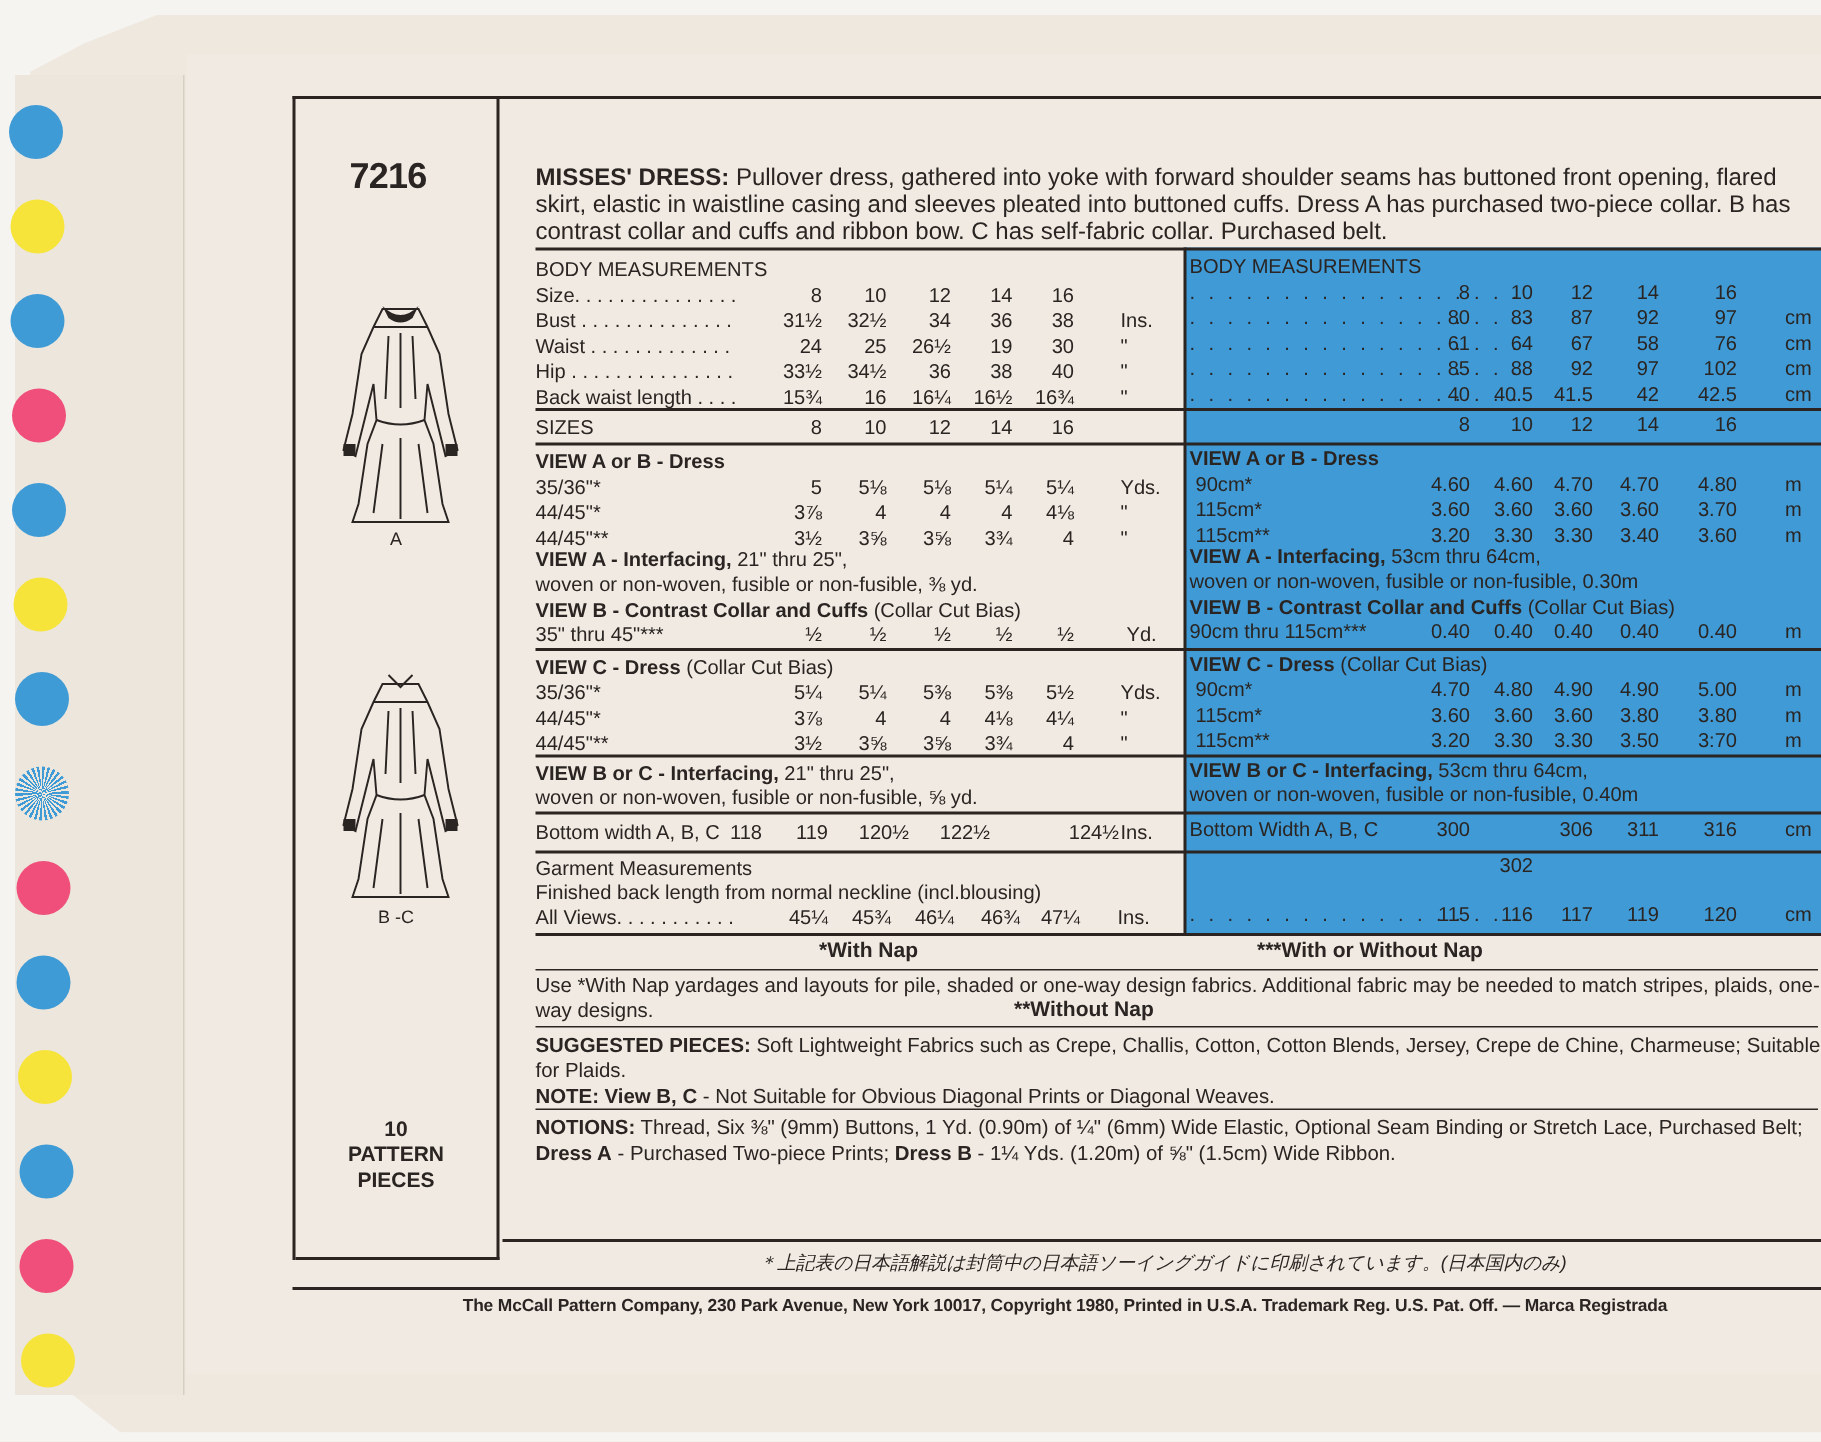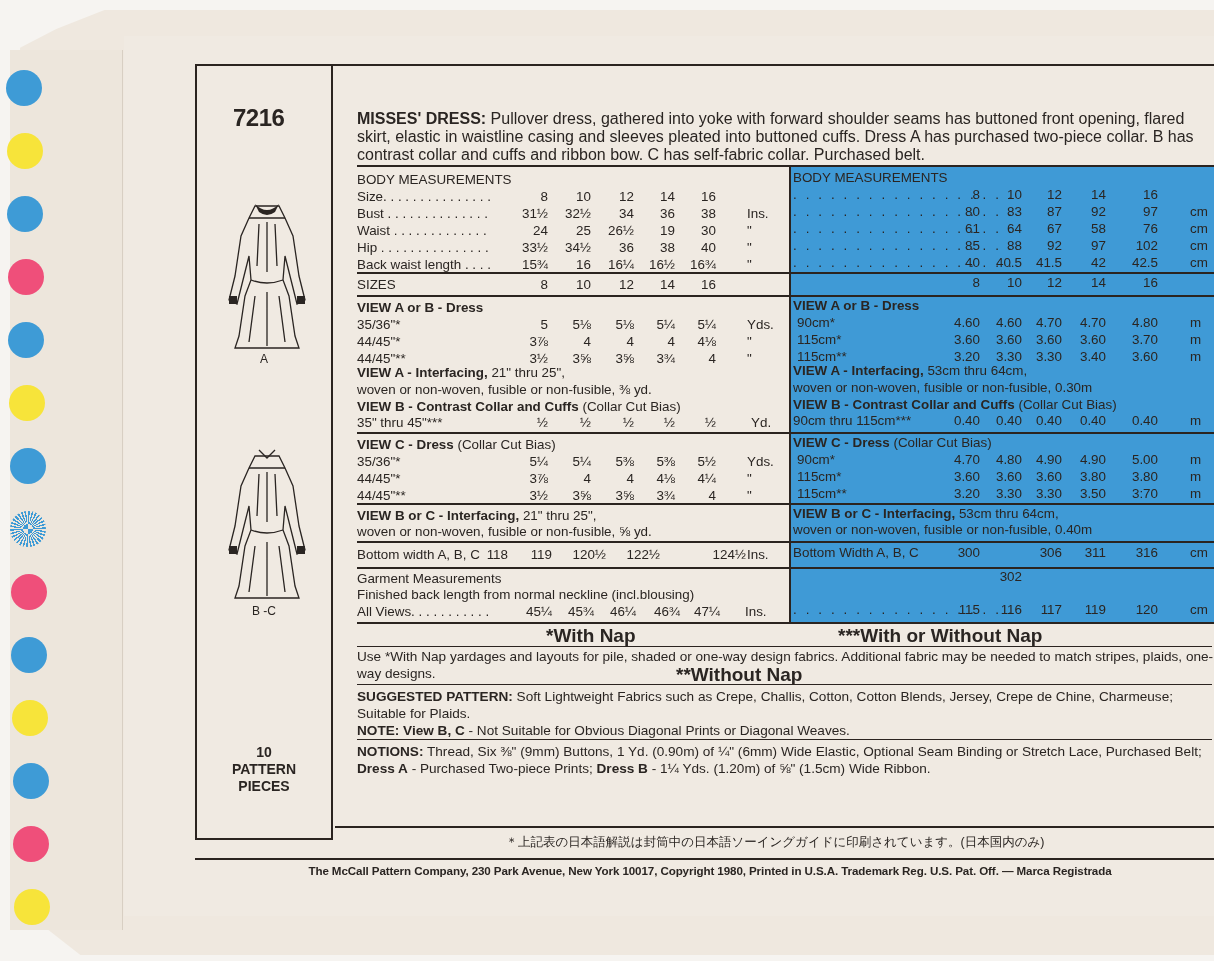--- a/index.html
+++ b/index.html
@@ -49,23 +49,23 @@
   .desc { position:absolute; left:0; top:0; width:856px; line-height:18px; }
   .desc b { font-weight:bold; }
   .hline { position:absolute; left:0; height:2px; background:#2b2420; width:1060px; }
 
   .row { position:absolute; height:17px; line-height:17px; white-space:nowrap; font-size:13.4px; }
   .cell { position:absolute; }
   .cell.r { text-align:right; }
   .bold { font-weight:bold; }
   .dots-txt { letter-spacing:2.6px; }
 
-  .legend { position:absolute; left:180px; top:624px; font-weight:bold; font-size:19px; font-family:"Liberation Sans Narrow","Liberation Sans",sans-serif; }
+  .legend { position:absolute; left:180px; top:624px; font-weight:bold; font-size:14px; font-family:"Liberation Sans Narrow","Liberation Sans",sans-serif; }
   .para { position:absolute; left:160px; width:1055px; font-size:13.6px; line-height:17px; }
-  .japanese { position:absolute; left:335px; top:834px; width:880px; text-align:center; font-size:12.5px; }
+  .japanese { position:absolute; left:335px; top:834px; width:880px; text-align:center; font-size:12.5px;font-style:italic; }
   .footer {
     position:absolute; left:195px; top:864px; width:1030px; text-align:center;
     font-weight:bold; font-size:11.6px; letter-spacing:-0.1px;
   }
   .bottom-line { position:absolute; left:335px; top:826px; width:880px; height:2px; background:#2b2420; }
   .bottom-line2 { position:absolute; left:195px; top:858px; width:1020px; height:2px; background:#2b2420; }
 </style>
 </head>
 <body>
 
@@ -373,21 +373,21 @@
 <div>
   <span class="legend" style="left:546px;top:625px;">*With Nap</span>
   <span class="legend" style="left:676px;top:625px;margin-top:39px;">**Without Nap</span>
   <span class="legend" style="left:838px;top:625px;">***With or Without Nap</span>
 </div>
 
 <div class="hline" style="position:absolute;left:357px;top:646px;width:855px;height:1px;background:#2b2420"></div>
 <div class="para" style="left:357px;top:648px;width:858px;">Use *With Nap yardages and layouts for pile, shaded or one-way design fabrics. Additional fabric may be needed to match stripes, plaids, one-way designs.</div>
 <div style="position:absolute;left:357px;top:684px;width:855px;height:1px;background:#2b2420"></div>
 <div class="para" style="left:357px;top:688px;width:858px;">
-  <b>SUGGESTED PATTERN:</b><span> Soft Lightweight Fabrics such as Crepe, Challis, Cotton, Cotton Blends, Jersey, Crepe de Chine, Charmeuse; Suitable for Plaids.</span><br>
+  <b>SUGGESTED PIECES:</b><span> Soft Lightweight Fabrics such as Crepe, Challis, Cotton, Cotton Blends, Jersey, Crepe de Chine, Charmeuse; Suitable for Plaids.</span><br>
   <b>NOTE: View B, C</b><span> - Not Suitable for Obvious Diagonal Prints or Diagonal Weaves.</span>
 </div>
 <div style="position:absolute;left:357px;top:739px;width:855px;height:1px;background:#2b2420"></div>
 <div class="para" style="left:357px;top:743px;width:858px;">
   <b>NOTIONS:</b><span> Thread, Six ⅜" (9mm) Buttons, 1 Yd. (0.90m) of ¼" (6mm) Wide Elastic, Optional Seam Binding or Stretch Lace, Purchased Belt; </span><b>Dress A</b><span> - Purchased Two-piece Prints; </span><b>Dress B</b><span> - 1¼ Yds. (1.20m) of ⅝" (1.5cm) Wide Ribbon.</span>
 </div>
 
 <div class="bottom-line"></div>
 <div class="japanese">＊上記表の日本語解説は封筒中の日本語ソーイングガイドに印刷されています。(日本国内のみ)</div>
 <div class="bottom-line2"></div>

